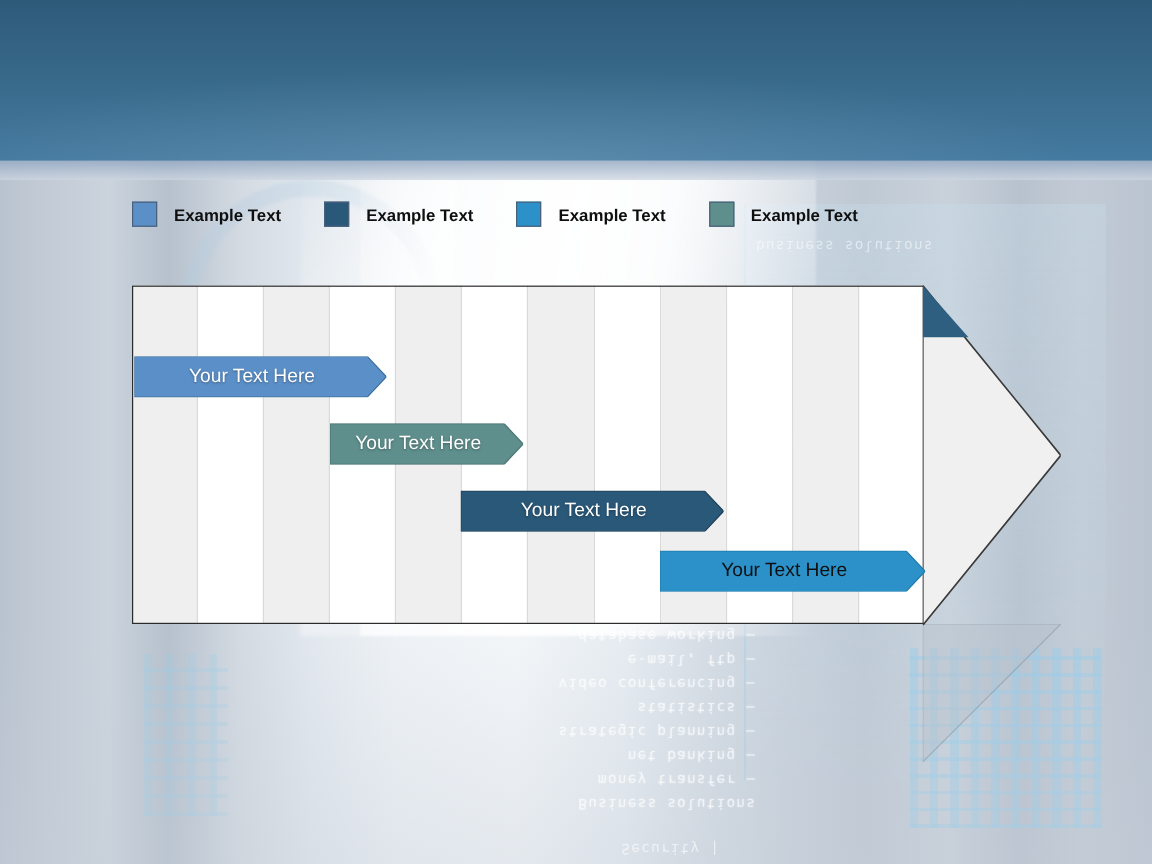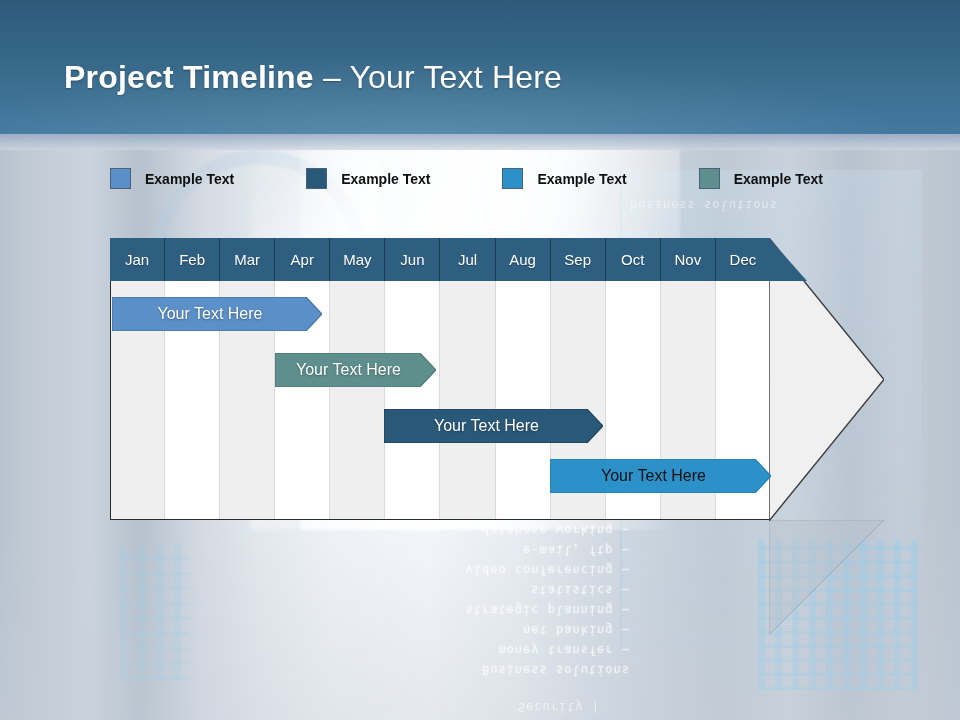--- a/index.html
+++ b/index.html
@@ -112,21 +112,21 @@
   }
   .title{
     position:absolute;left:64px;top:59px;
     font-size:32px;color:#ffffff;letter-spacing:.2px;white-space:nowrap;
     text-shadow:0 1px 2px rgba(0,0,0,.28);
   }
   .title .t-bold{font-weight:bold;}
   .title .t-light{font-weight:normal;}
 
   
-  .legend{position:absolute;left:110px;top:168px;display:flex;align-items:center;gap:36px;}
+  .legend{position:absolute;left:110px;top:168px;display:flex;align-items:center;}
   .legend-item{display:flex;align-items:center;margin-right:36px;}
   .swatch{width:21px;height:21px;border:1px solid #49607a;box-sizing:border-box;}
   .legend-label{
     margin-left:14px;font-size:14px;font-weight:bold;color:#0f0f0f;white-space:nowrap;
   }
 
   
   .chart{position:absolute;left:110px;top:238px;width:660px;height:282px;}
   .grid-cols{position:absolute;inset:0;display:flex;}
   .col{flex:1 1 0;height:100%;border-right:1px solid #d9d9d9;box-sizing:border-box;}
@@ -186,23 +186,20 @@
     <div>video conferencing –</div>
     <div>e-mail, ftp –</div>
     <div>database working –</div>
   </div>
   <div class="mirror-sec">Security |</div>
 
   <div class="header">
     <div class="header-hi"></div>
   </div>
   <div class="header-sheen"></div>
-  <div class="title">
-    <span class="t-bold">Project Timeline</span><span class="t-light"> – Your Text Here</span>
-  </div>
 
   <div class="legend">
     <div class="legend-item">
       <span class="swatch" style="background:#5b8fc7"></span>
       <span class="legend-label">Example Text</span>
     </div>
     <div class="legend-item">
       <span class="swatch" style="background:#2a5878"></span>
       <span class="legend-label">Example Text</span>
     </div>
@@ -233,34 +230,20 @@
       <div class="col gray"></div>
       <div class="col white"></div>
       <div class="col gray"></div>
       <div class="col white"></div>
       <div class="col gray"></div>
       <div class="col white"></div>
       <div class="col gray"></div>
       <div class="col white"></div>
     </div>
 
-    <div class="month-row">
-      <div class="month-cell">Jan</div>
-      <div class="month-cell">Feb</div>
-      <div class="month-cell">Mar</div>
-      <div class="month-cell">Apr</div>
-      <div class="month-cell">May</div>
-      <div class="month-cell">Jun</div>
-      <div class="month-cell">Jul</div>
-      <div class="month-cell">Aug</div>
-      <div class="month-cell">Sep</div>
-      <div class="month-cell">Oct</div>
-      <div class="month-cell">Nov</div>
-      <div class="month-cell">Dec</div>
-    </div>
 
     <div class="chart-border"></div>
   </div>
 
   <div class="bar" style="left:112px;top:297px;width:210px;">
     <svg viewBox="0 0 210 31" preserveAspectRatio="none">
       <polygon points="0,0 194,0 210,15.5 194,31 0,31" fill="#5b8fc7" stroke="#3d6e9e" stroke-width="1"></polygon>
     </svg>
     <span class="bar-label light">Your  Text Here</span>
   </div>

